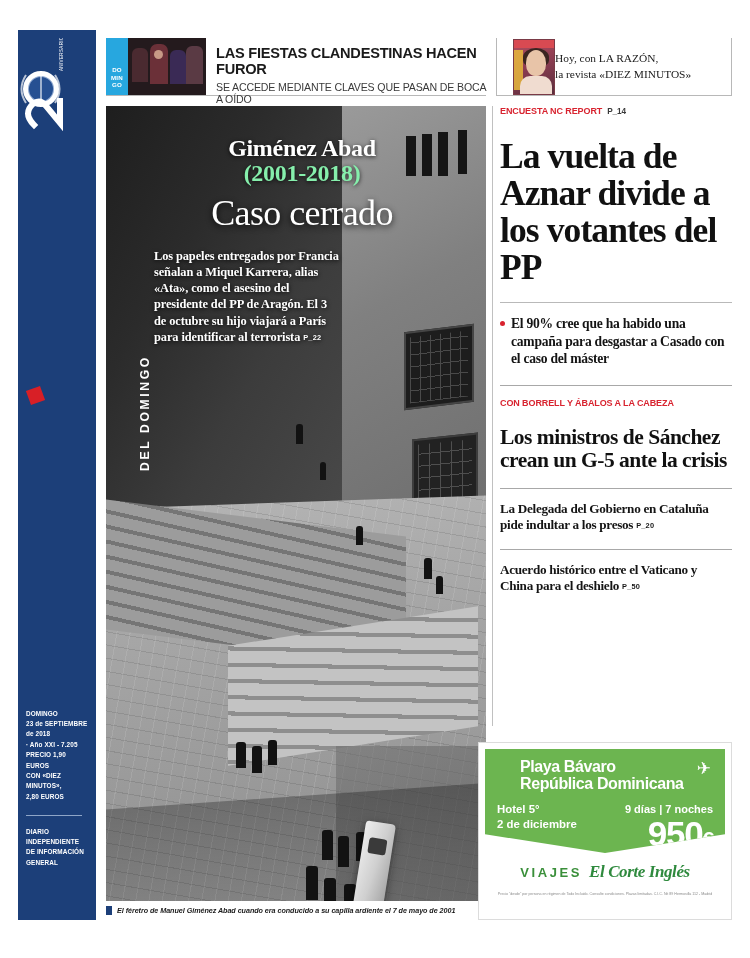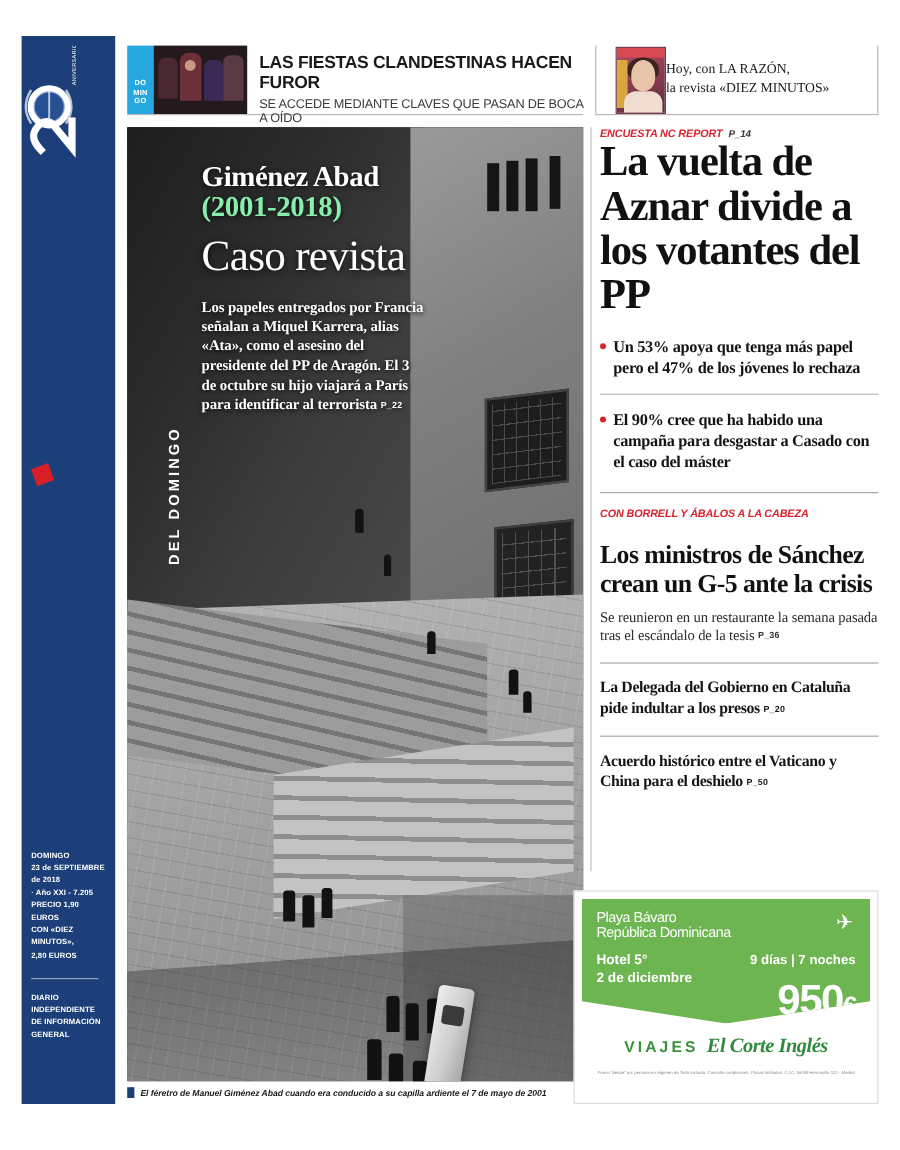--- a/index.html
+++ b/index.html
@@ -215,41 +215,41 @@
 
   
   .ph-vert {
     position: absolute; left: -36px; top: 300px;
     width: 150px;
     transform: rotate(-90deg);
     color: #ffffff;
     font-size: 12.2px; font-weight: 700; letter-spacing: 2.6px;
     text-align: center;
   }
-  .ph-head { position: absolute; left: 62px; top: 30px; width: 300px; }
+  .ph-head { position: absolute; left: 46px; top: 30px; width: 300px; text-align: center; }
   .ph-kicker {
     font-family: "Liberation Serif", serif;
     color: #ffffff; font-size: 24px; font-weight: 700;
     letter-spacing: -0.3px; line-height: 1.04;
     text-shadow: 0 1px 4px rgba(0,0,0,.8);
   }
   .ph-years {
     font-family: "Liberation Serif", serif;
     color: #86efac; font-size: 24px; font-weight: 700;
     letter-spacing: -0.3px; line-height: 1.06;
     text-shadow: 0 1px 4px rgba(0,0,0,.8);
   }
   .ph-title {
     font-family: "Liberation Serif", serif;
     color: #ffffff; font-size: 36px; font-weight: 400;
     letter-spacing: -0.6px; line-height: 1.08; margin-top: 8px;
     text-shadow: 0 2px 6px rgba(0,0,0,.85);
   }
   .ph-lead {
-    position: absolute; left: 62px; top: 142px; width: 188px;
+    position: absolute; left: 48px; top: 142px; width: 188px;
     font-family: "Liberation Serif", serif;
     color: #ffffff; font-size: 12.4px; font-weight: 700;
     line-height: 1.30; letter-spacing: -0.1px;
     text-shadow: 0 1px 4px rgba(0,0,0,.9);
   }
   .pref {
     font-size: 7.4px; font-family: "Liberation Sans", sans-serif;
     font-weight: 700; vertical-align: 1px; letter-spacing: .2px;
   }
   .caption-row {
@@ -263,28 +263,28 @@
 
   
   .rcol { position: absolute; left: 500px; top: 106px; width: 232px; }
   .rcol-divider {
     position: absolute; left: 492px; top: 106px;
     width: 1px; height: 620px; background: #c0c0c0;
   }
   .kicker {
     color: #d8232f; font-size: 9px; font-weight: 700;
     letter-spacing: -0.1px; text-transform: uppercase;
-    display: flex; align-items: baseline; gap: 5px; font-style: italic;
+    display: flex; align-items: baseline; gap: 5px;
   }
   .kicker .pg { color: #3a3a3a; font-size: 8.2px; }
   .lead-head {
     font-family: "Liberation Serif", serif;
     font-size: 35.5px; font-weight: 700; color: #111;
     line-height: 1.045; letter-spacing: -0.9px;
-    margin-top: 0;
+    margin-top: 22px;
   }
   .bullets { margin-top: 16px; }
   .bullet {
     font-family: "Liberation Serif", serif;
     font-size: 13.6px; font-weight: 700; color: #141414;
     line-height: 1.28; letter-spacing: -0.25px;
     position: relative; padding-left: 11px;
   }
   .bullet::before {
     content: "";
@@ -317,21 +317,21 @@
     background: #ffffff; border: 1px solid #dcdcdc;
   }
   .ad-green {
     position: relative;
     margin: 6px; height: 104px;
     background: #6cb550;
     clip-path: polygon(0 0, 100% 0, 100% 82%, 50% 100%, 0 82%);
     color: #ffffff; padding: 9px 12px 0 12px;
   }
   .ad-dest {
-    font-size: 12px; font-weight: 400; line-height: 1.08; letter-spacing: -0.4px;
+    font-size: 16px; font-weight: 700; line-height: 1.08; letter-spacing: -0.4px; margin-left: 23px;
   }
   .plane-icon {
     position: absolute; right: 14px; top: 11px;
     font-size: 17px; line-height: 1; color: #ffffff;
   }
   .ad-row { display: flex; justify-content: space-between; margin-top: 9px; }
   .ad-hotel { font-size: 11.4px; font-weight: 700; line-height: 1.34; }
   .ad-dur { font-size: 11px; font-weight: 700; padding-top: 1px; }
   .ad-price {
     position: absolute; right: 12px; bottom: 2px;
@@ -451,21 +451,21 @@
     <div class="ph-fig f12"></div>
     <div class="ph-fig f13"></div>
     <div class="ph-fig f14"></div>
     <div class="ph-coffin"></div>
 
     <div class="ph-vert">DEL DOMINGO</div>
 
     <div class="ph-head">
       <div class="ph-kicker">Giménez Abad</div>
       <div class="ph-years">(2001-2018)</div>
-      <div class="ph-title">Caso revista</div>
+      <div class="ph-title">Caso cerrado</div>
     </div>
 
     <div class="ph-lead">
       <span>Los papeles entregados por Francia señalan a Miquel Karrera, alias «Ata», como el asesino del presidente del PP de Aragón. El 3 de octubre su hijo viajará a París para identificar al terrorista</span>
       <span class="pref">P_22</span>
     </div>
   </div>
 
   <div class="caption-row">
     <div class="cap-mark"></div>
@@ -475,35 +475,30 @@
   <div class="rcol-divider"></div>
   <div class="rcol">
 
     <div class="kicker">
       <span>ENCUESTA NC REPORT</span>
       <span class="pg">P_14</span>
     </div>
     <div class="lead-head">La vuelta de Aznar divide a los votantes del PP</div>
 
     <div class="bullets">
-      <div class="bullet">Un 53% apoya que tenga más papel pero el 47% de los jóvenes lo rechaza</div>
       <div class="hr-thin"></div>
       <div class="bullet">El 90% cree que ha habido una campaña para desgastar a Casado con el caso del máster</div>
     </div>
 
     <div class="hr-thin wide" style="margin-top:17px;"></div>
 
     <div class="kicker">
       <span>CON BORRELL Y ÁBALOS A LA CABEZA</span>
     </div>
     <div class="sec-head">Los ministros de Sánchez crean un G-5 ante la crisis</div>
-    <div class="sec-sub">
-      <span>Se reunieron en un restaurante la semana pasada tras el escándalo de la tesis</span>
-      <span class="pref">P_36</span>
-    </div>
 
     <div class="hr-thin wide" style="margin-top:15px;"></div>
 
     <div class="brief">
       <span>La Delegada del Gobierno en Cataluña pide indultar a los presos</span>
       <span class="pref">P_20</span>
     </div>
 
     <div class="hr-thin wide" style="margin-top:15px;"></div>
 

